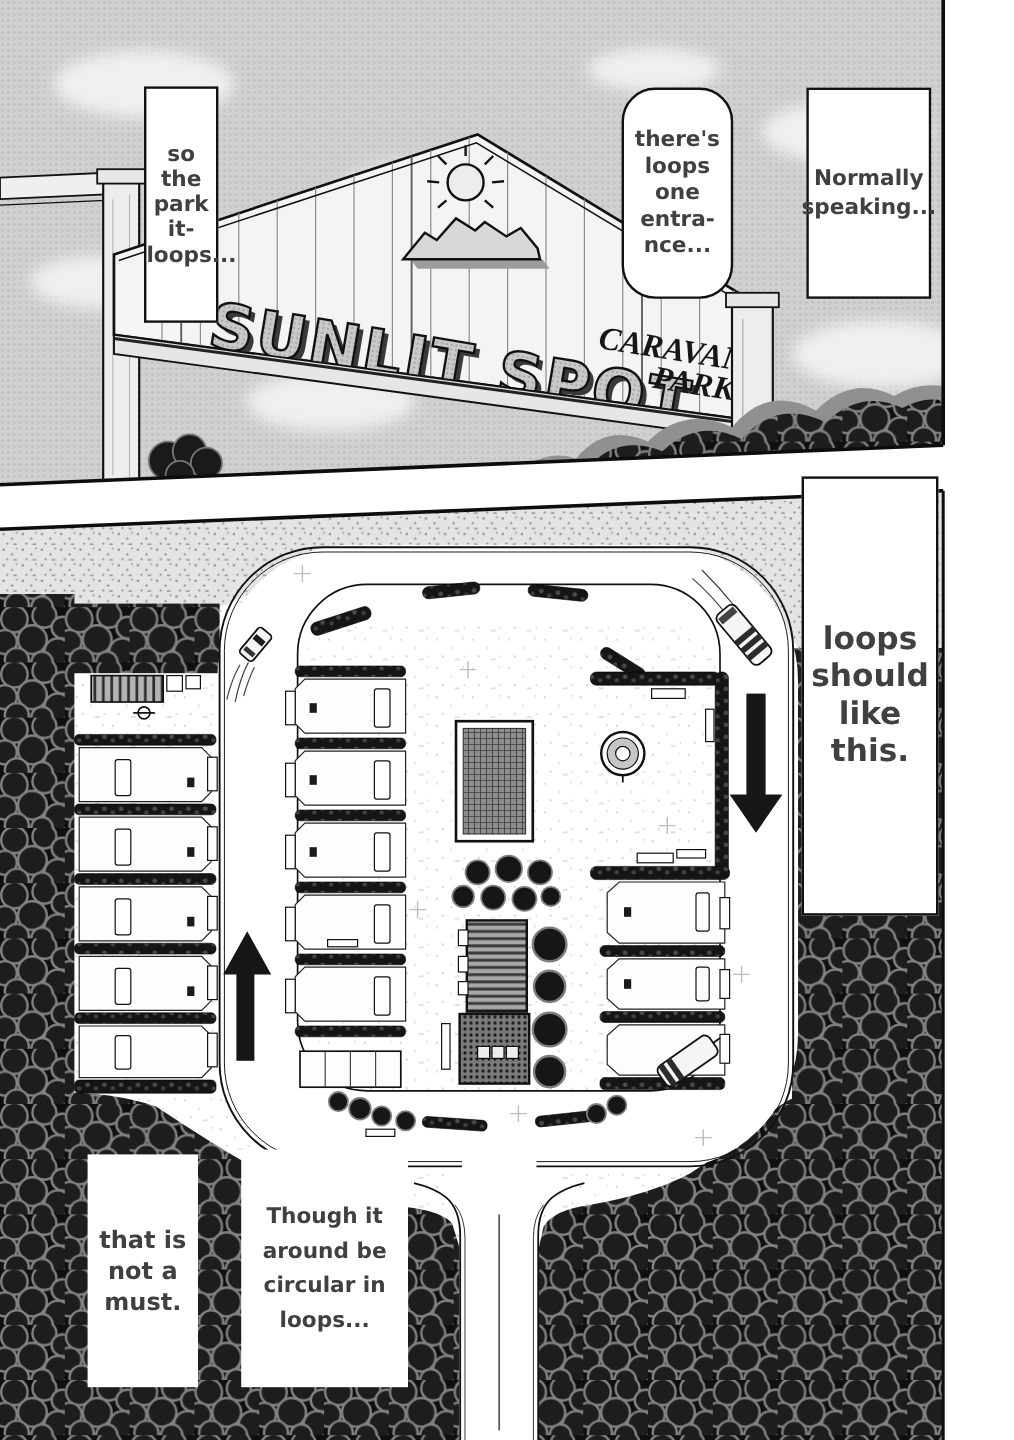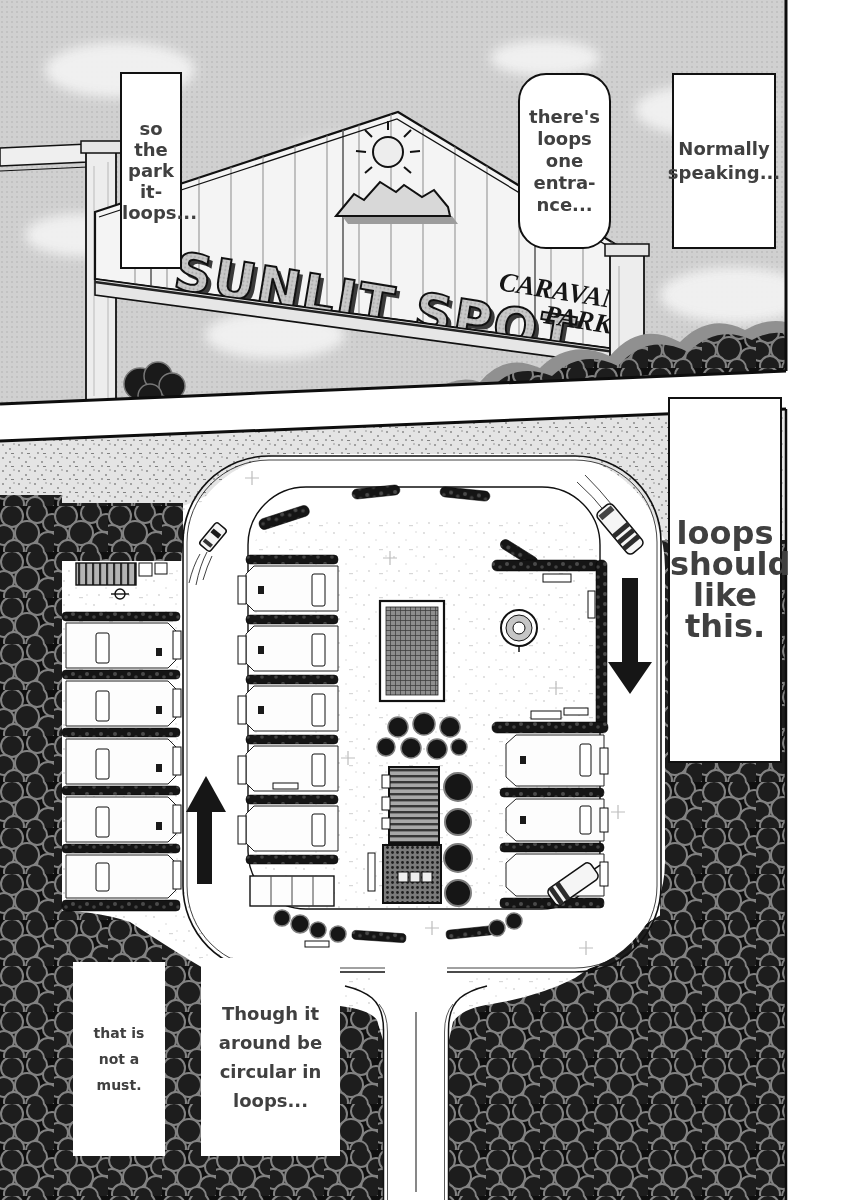--- a/index.html
+++ b/index.html
@@ -7,23 +7,23 @@
         font-family:"DejaVu Sans",sans-serif;}
   #art{position:absolute;left:0;top:0;}
   .cap{position:absolute;background:#ffffff;color:#404040;text-align:center;
        display:flex;flex-direction:column;justify-content:center;
        font-family:"DejaVu Sans",sans-serif;font-weight:bold;z-index:10;}
   .cap span{display:block;}
   .bordered{border:2px solid #111;}
   .b1{left:120px;top:72px;width:58px;height:193px;font-size:18px;line-height:21px;}
   .b2{left:518px;top:73px;width:89px;height:172px;font-size:18px;line-height:22px;border-radius:28px;}
   .b3{left:672px;top:73px;width:100px;height:172px;font-size:18px;line-height:24px;align-items:center;}
-  .b4{left:668px;top:397px;width:110px;height:362px;font-size:32px;line-height:31px;}
+  .b4{left:668px;top:397px;width:110px;height:362px;font-size:26px;line-height:31px;}
   .b5{left:201px;top:958px;width:139px;height:198px;font-size:18px;line-height:29px;}
-  .b6{left:73px;top:962px;width:92px;height:194px;font-size:14px;line-height:26px;}
+  .b6{left:73px;top:962px;width:92px;height:194px;font-size:20px;line-height:26px;}
 </style>
 </head>
 <body>
 
 <div id="page">
 
 <svg id="art" width="845" height="1200" viewBox="0 0 845 1200">
   <defs>
     <clipPath id="clipP1">
           <polygon points="0,0 786,0 786,371 0,404"></polygon>

